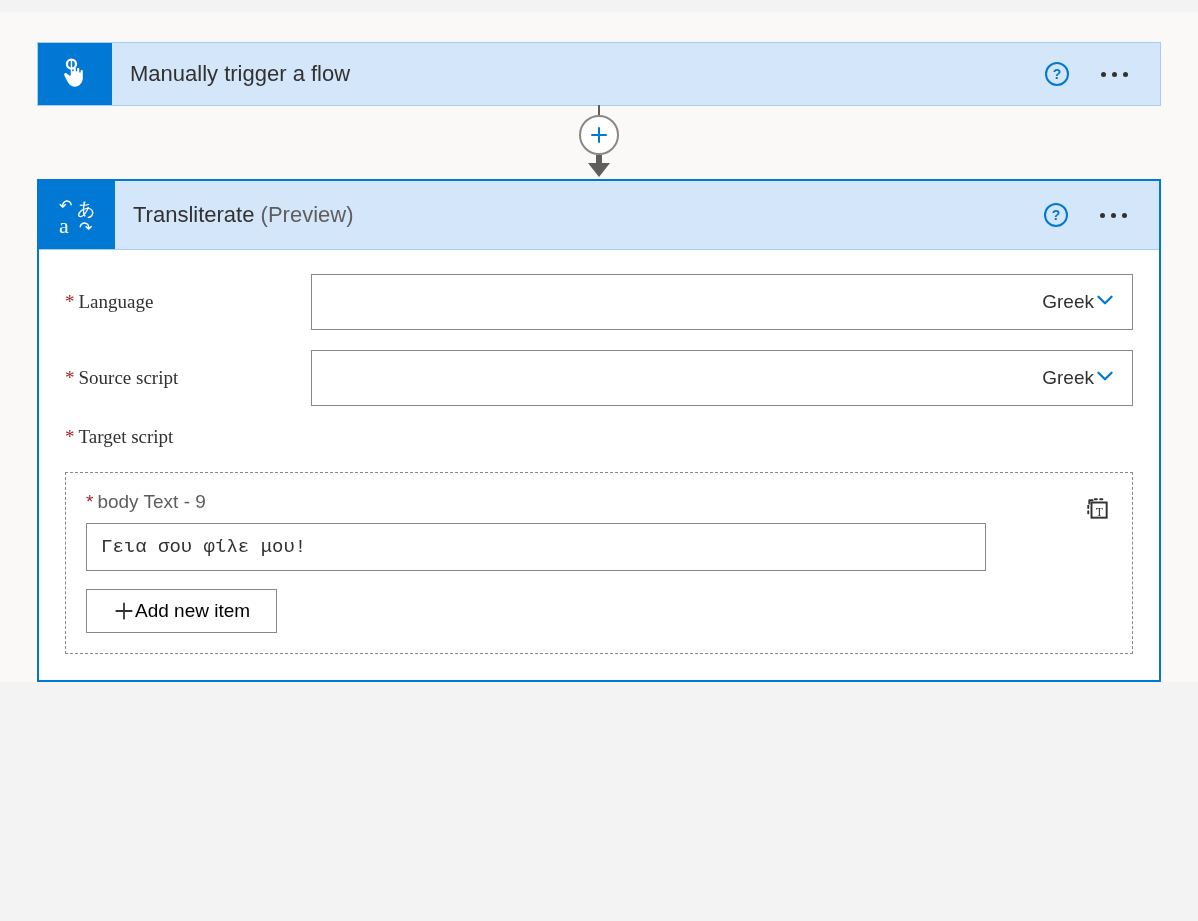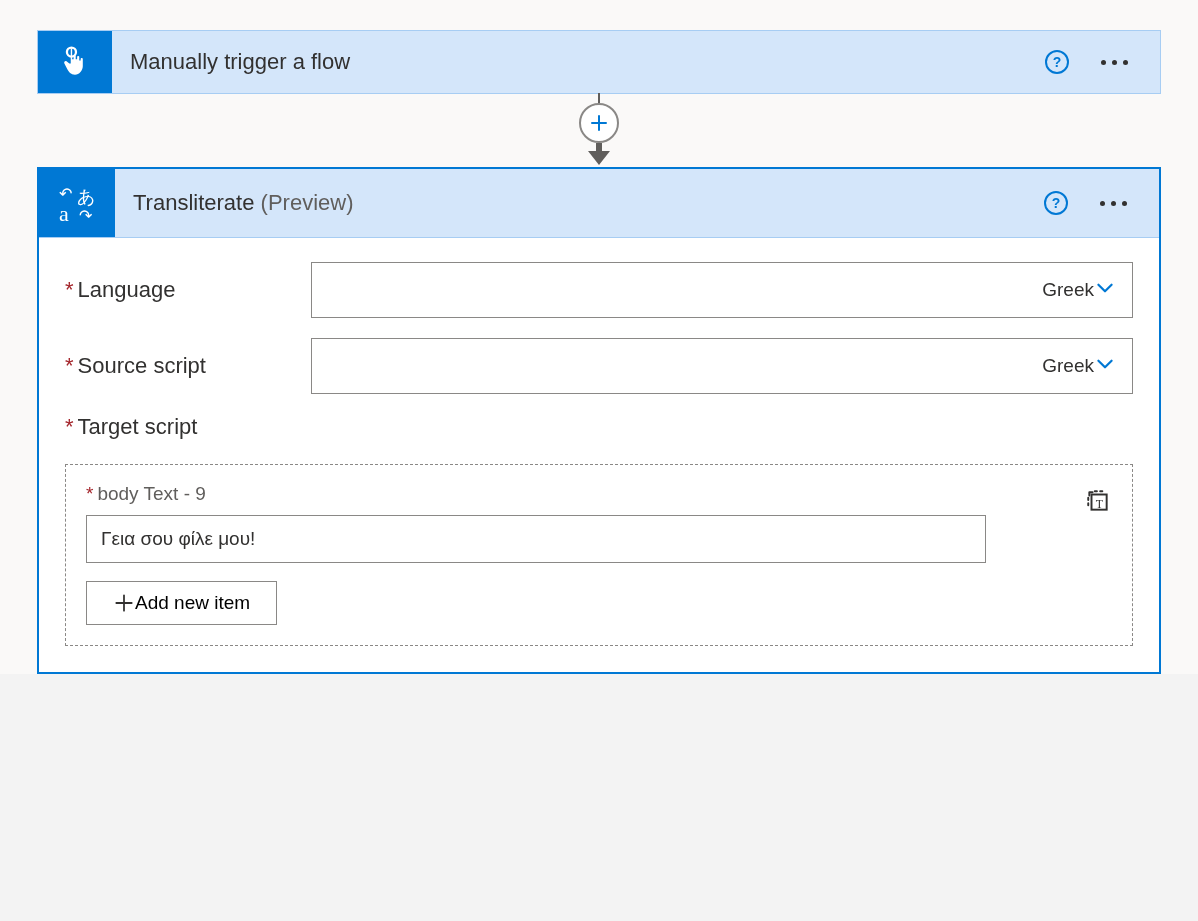--- a/index.html
+++ b/index.html
@@ -4,21 +4,21 @@
 <style>
   * { box-sizing: border-box; margin: 0; padding: 0; }
   body {
     font-family: "Segoe UI", -apple-system, BlinkMacSystemFont, sans-serif;
     background: #f3f3f3;
     padding: 0;
     color: #323130;
   }
   .canvas {
     width: 1198px;
-    margin: 0 auto;
+    margin: 12px auto;
     padding: 30px 0 0 0;
     background: #faf9f8;
   }
   .flow-area {
     display: flex;
     flex-direction: column;
     align-items: center;
   }
   
   .trigger-card {
@@ -145,22 +145,23 @@
   .action-body {
     padding: 24px 26px 26px 26px;
   }
   .form-row {
     display: flex;
     align-items: center;
     margin-bottom: 20px;
   }
   .form-label {
     width: 246px;
-    font-size: 22px;
-    color: #323130;
+    font-size: 19px;
+    color: #323130;
+    font-family: Liberation Serif, serif;
   }
   .req {
     color: #a4262c;
     margin-right: 4px;
   }
   .dropdown {
     flex: 1;
     height: 56px;
     border: 1px solid #8a8886;
     display: flex;
@@ -190,21 +191,21 @@
     display: flex;
     align-items: flex-start;
     gap: 24px;
   }
   .body-input {
     width: 900px;
     height: 48px;
     border: 1px solid #8a8886;
     padding: 10px 14px;
     font-size: 19px;
-    font-family: Liberation Sans, sans-serif;
+    font-family: Liberation Mono, monospace;
     color: #323130;
     background: #fff;
   }
   .dyn-icon {
     position: absolute;
     right: 20px;
     top: 22px;
     width: 28px;
     height: 28px;
     cursor: pointer;

